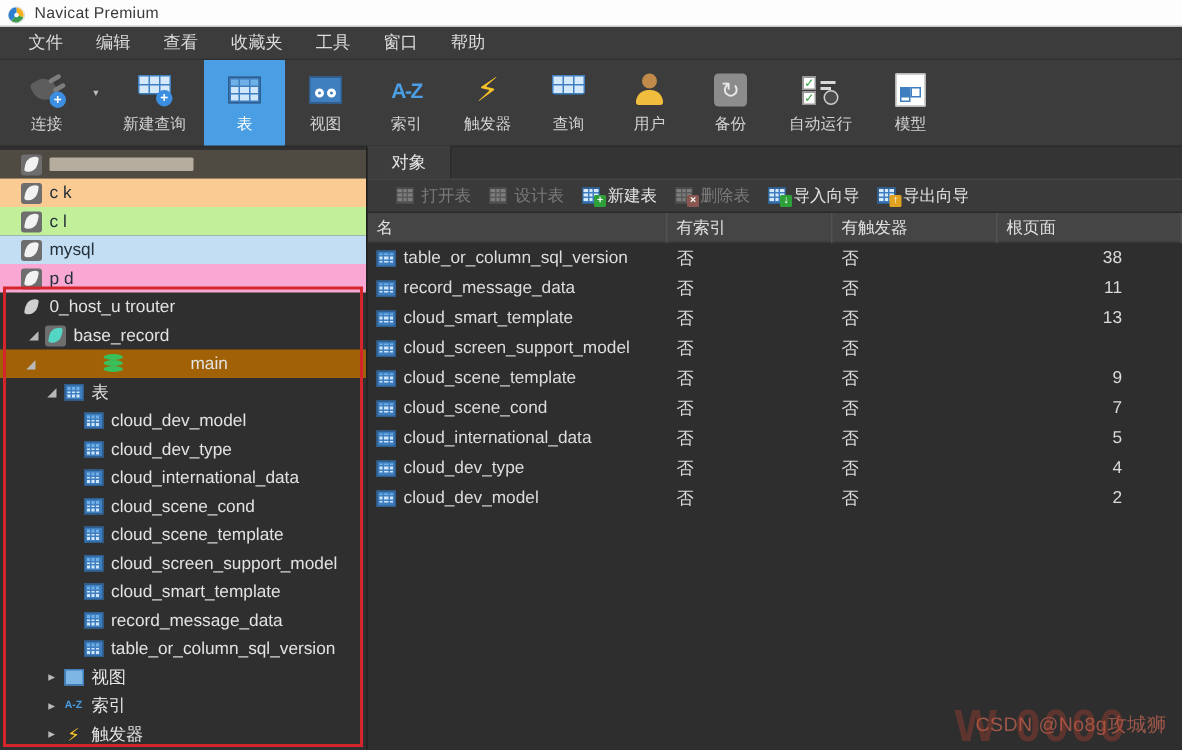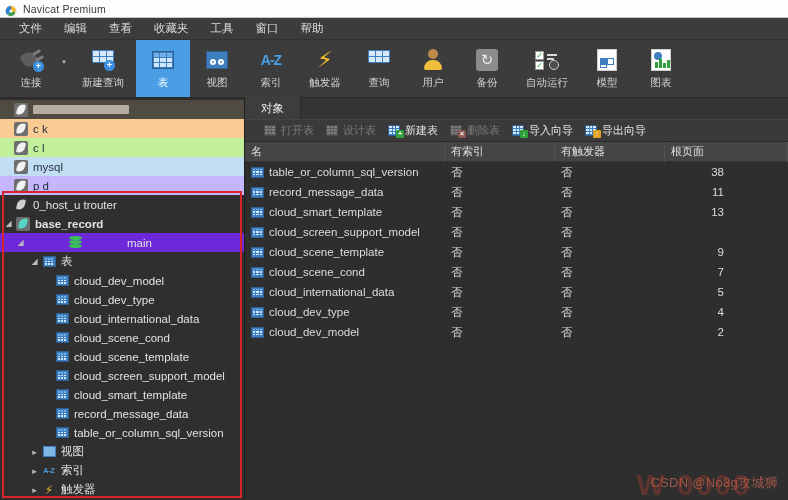--- a/index.html
+++ b/index.html
@@ -134,21 +134,21 @@
   }
   .tree-row {
     height: 19px;
     display: flex; align-items: center;
     font-size: 11.5px; color: #e2e2e2;
     white-space: nowrap;
     cursor: default;
     position: relative;
   }
   .tree-row.colored { color: #24303a; font-weight: 500; }
-  .tree-row.sel { background: #6d28d9; gap: 40px; }
+  .tree-row.sel { background: #a16207; gap: 40px; }
   .tw { width: 13px; min-width: 13px; display:flex; align-items:center; justify-content:center; font-size:7px; color:#9a9a9a; }
   .tw.open::before { content:"\25E2"; font-size:8px; color:#b9b9b9; }
   .tw.closed::before { content:"\25B8"; font-size:9px; color:#b9b9b9; }
   .tico { width: 16px; min-width:16px; display:flex; align-items:center; justify-content:center; margin-right:4px; }
   .redact { display:inline-block; background: rgba(130,130,130,.55); border-radius:1px; height:9px; vertical-align:middle; }
 
   
   .ico-conn { width:14px; height:14px; background:#6e6e6e; border-radius:2px; position:relative; display:flex; align-items:center; justify-content:center; }
   .ico-conn::after { content:""; width:8px; height:11px; background:#f2f2f2; border-radius: 9px 2px 9px 2px; transform: rotate(12deg); }
   .ico-conn.teal::after { background:#53d6c4; }
@@ -205,21 +205,21 @@
     border-bottom: 1px solid #373737;
   }
   .gh { padding-left: 6px; border-right:1px solid #525252; height:20px; display:flex; align-items:center; overflow:hidden; }
   .c-name { width: 200px; min-width:200px; }
   .c-idx  { width: 110px; min-width:110px; }
   .c-trg  { width: 110px; min-width:110px; }
   .c-page { flex: 1; }
   .grid-body { flex: 1; overflow: hidden; }
   .grow { height: 20px; display:flex; align-items:center; font-size: 11.5px; color:#dcdcdc; cursor:default; }
   .gc { padding-left: 6px; height:20px; display:flex; align-items:center; overflow:hidden; white-space:nowrap; }
-  .gc.num { justify-content: flex-end; padding-right: 64px; }
+  .gc.num { justify-content: flex-end; padding-right: 40px; }
   .gc.name { gap: 5px; }
 
   .watermark {
     position: absolute; right: 10px; bottom: 8px;
     font-size: 13px; color: rgba(222,112,88,.62);
     letter-spacing: .3px; pointer-events: none; user-select:none;
     font-family: "Liberation Sans", sans-serif;
   }
   .watermark .ghost {
     position:absolute; left:-14px; top:-6px;
@@ -370,32 +370,20 @@
       <span class="rb-label">自动运行</span>
     </div>
 
     <div class="rb">
       <span class="rb-ic">
         <span class="ico-model"><span class="bar"></span><span class="q"></span><span class="q2"></span><span class="q3"></span></span>
       </span>
       <span class="rb-label">模型</span>
     </div>
 
-    <div class="rb">
-      <span class="rb-ic">
-        <span class="ico-chart">
-          <span class="pie"></span>
-          <span class="b" style="left:3px;  height:6px;"></span>
-          <span class="b" style="left:7px;  height:9px;"></span>
-          <span class="b" style="left:11px; height:5px;"></span>
-          <span class="b" style="left:15px; height:8px;"></span>
-        </span>
-      </span>
-      <span class="rb-label">图表</span>
-    </div>
 
   </div>
 
   <div class="body">
 
     <div class="sidebar">
 
       <div class="tree-row" style="background:#4f4a42;">
         <span class="tw"></span>
         <span class="tico">
@@ -421,37 +409,37 @@
       </div>
 
       <div class="tree-row colored" style="background:#c3ddf2;">
         <span class="tw"></span>
         <span class="tico">
             <span class="ico-conn"></span>
           </span>
         <span>mysql</span>
       </div>
 
-      <div class="tree-row colored" style="background:#c4b5fd;">
+      <div class="tree-row colored" style="background:#f9a8d4;">
         <span class="tw"></span>
         <span class="tico">
             <span class="ico-conn"></span>
           </span>
         <span>p    d</span>
       </div>
 
       <div class="tree-row">
         <span class="tw"></span>
         <span class="tico">
             <span class="ico-conn flat"></span>
           </span>
         <span>0_host_u  trouter</span>
       </div>
 
-      <div class="tree-row" style="padding-left:2px;font-weight:bold;">
+      <div class="tree-row" style="padding-left:16px;">
         <span class="tw open"></span>
         <span class="tico">
             <span class="ico-conn teal"></span>
           </span>
         <span>base_record</span>
       </div>
 
       <div class="tree-row sel" style="padding-left:14px;">
         <span class="tw open"></span>
         <span class="tico">

